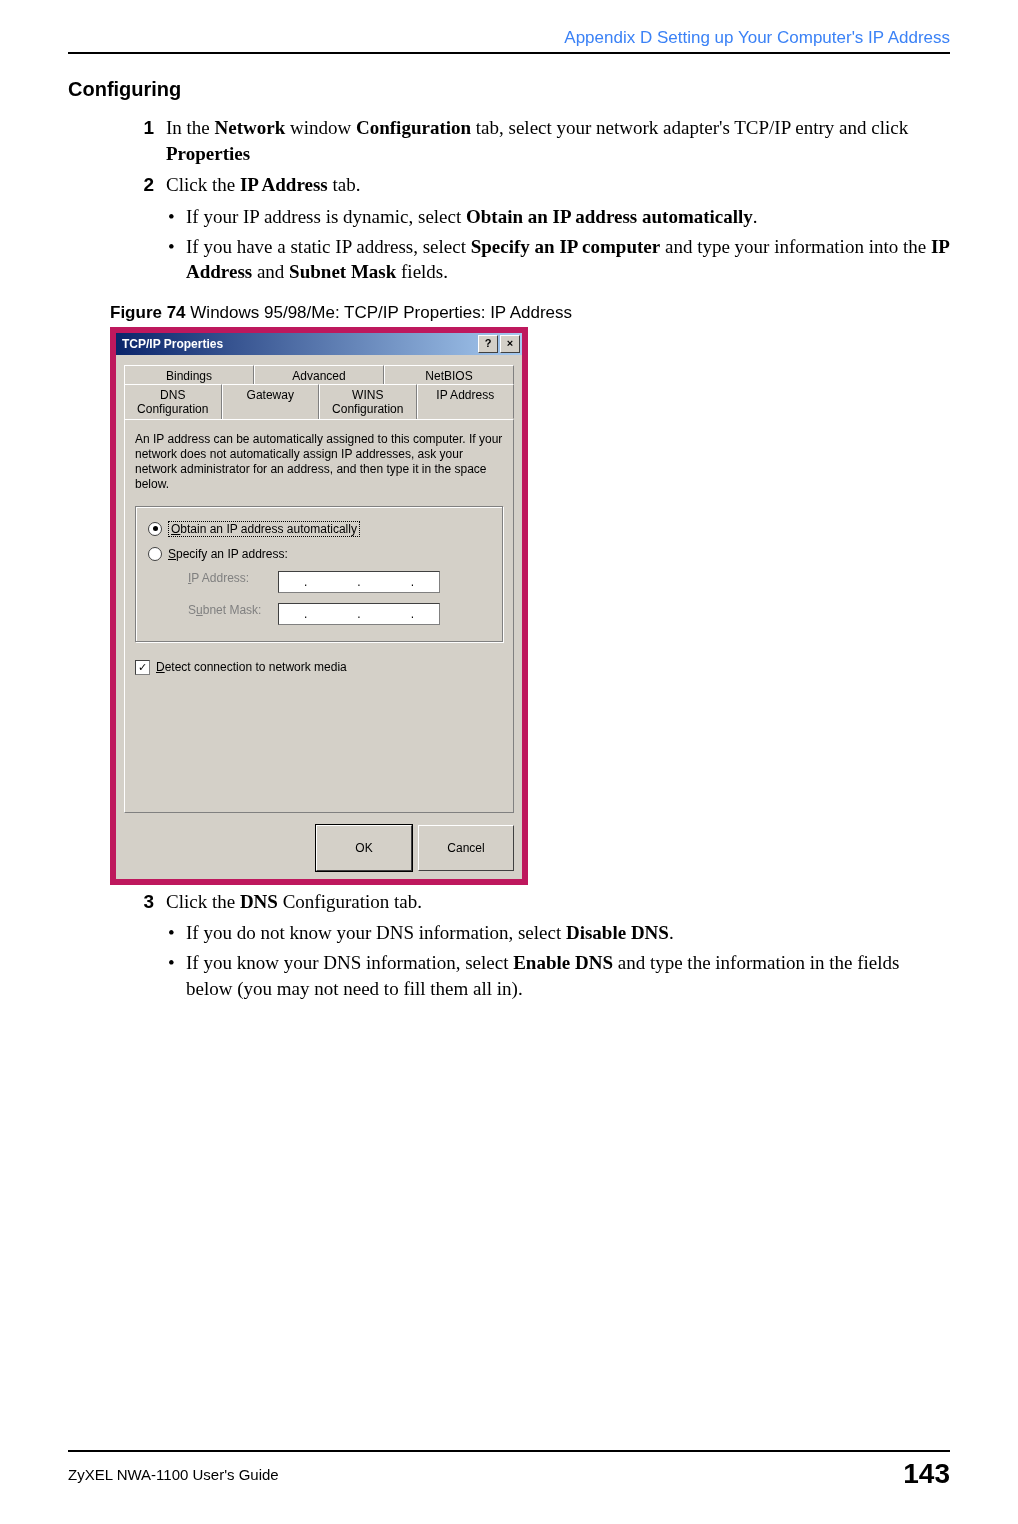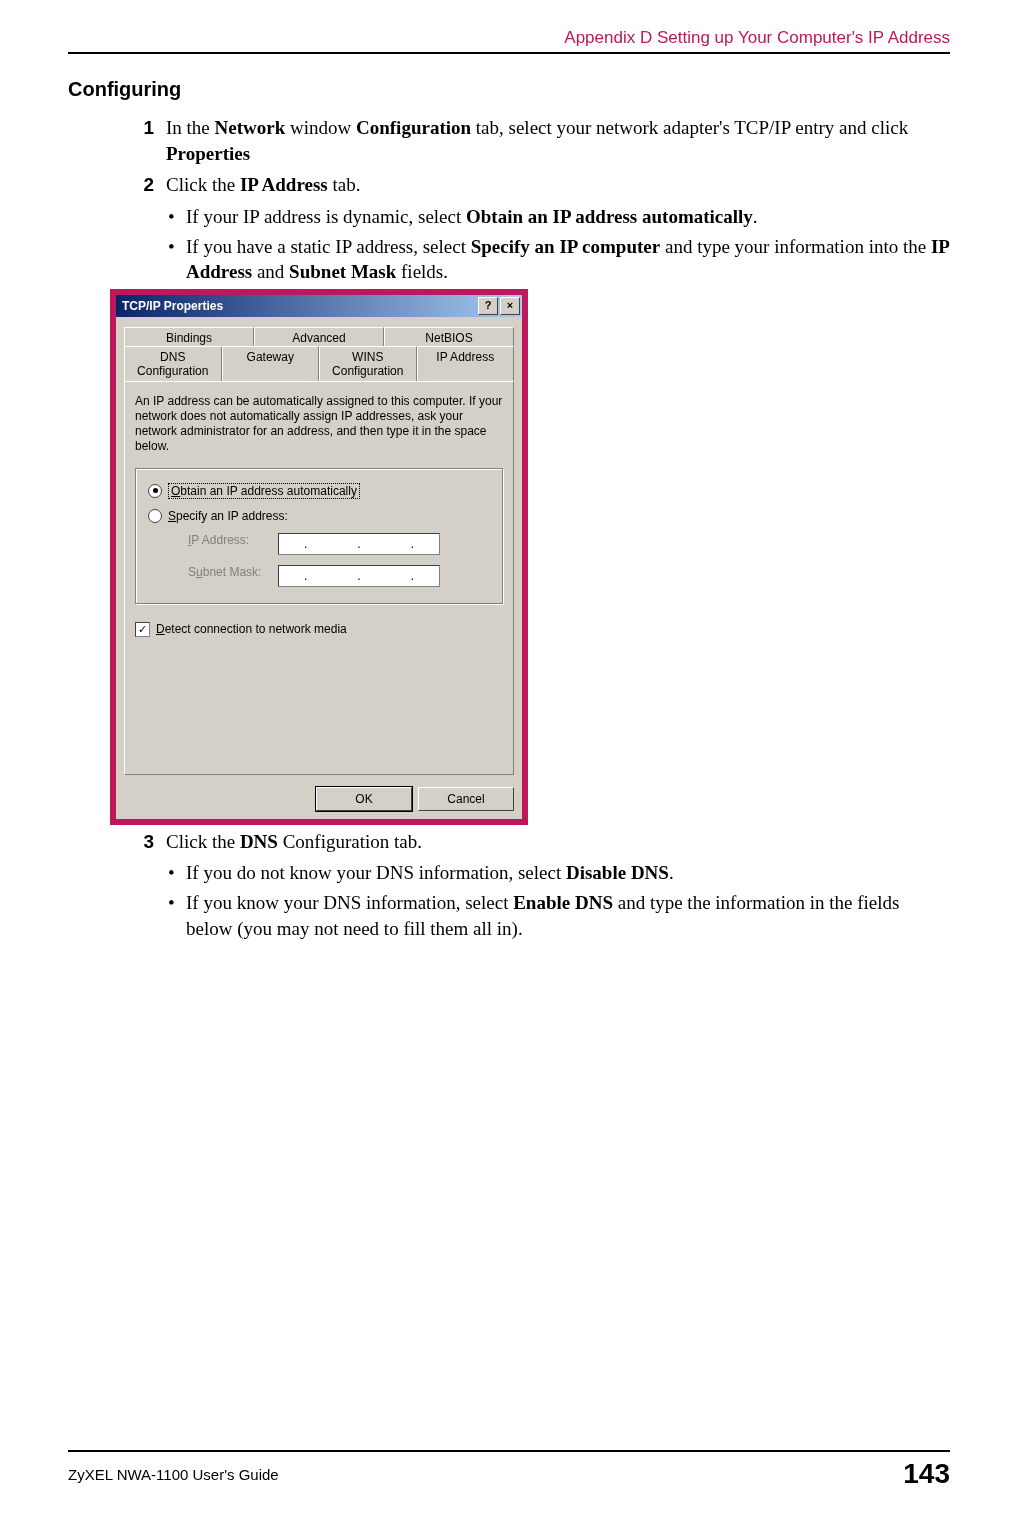--- a/index.html
+++ b/index.html
@@ -14,21 +14,21 @@
     position: relative;
     width: 1018px;
     height: 1524px;
     box-sizing: border-box;
     padding: 28px 68px 0 68px;
   }
   .header-line {
     text-align: right;
     font-family: Arial, Helvetica, sans-serif;
     font-size: 17px;
-    color: #be185d;
+    color: #3b82f6;
     margin-bottom: 4px;
   }
   .rule {
     border: none;
     border-top: 2px solid #000;
     margin: 0 0 24px 0;
   }
   .section-title {
     font-family: Arial, Helvetica, sans-serif;
     font-weight: bold;
@@ -218,21 +218,21 @@
     line-height:1;
   }
   .dlg-buttons {
     display:flex;
     justify-content:flex-end;
     gap:6px;
     margin-top:12px;
   }
   .dlg-btn {
     min-width:78px;
-    padding:4px 8px;
+    padding:15px 8px;
     text-align:center;
     background:#d4d0c8;
     border:1px solid #fff;
     border-right-color:#404040;
     border-bottom-color:#404040;
     font-size:12px;
   }
   .dlg-btn.default {
     box-shadow:0 0 0 1px #000;
   }
@@ -290,20 +290,23 @@
       </div>
     </div>
     <div class="bullet-item">
       <div class="dot">•</div>
       <div>
         <span>If you have a static IP address, select </span><span class="bold">Specify an IP computer</span><span> and type your information into the </span><span class="bold">IP Address</span><span> and </span><span class="bold">Subnet Mask</span><span> fields.</span>
       </div>
     </div>
   </div>
 
+  <div class="figure-caption">
+    <span class="fig-label">Figure 74   </span><span>Windows 95/98/Me: TCP/IP Properties: IP Address</span>
+  </div>
 
   <div class="dialog">
     <div class="titlebar">
       <span class="titlebar-text">TCP/IP Properties</span>
       <div class="tb-btn">?</div>
       <div class="tb-btn">×</div>
     </div>
     <div class="dialog-body">
       <div class="tabs-row">
         <div class="tab back">Bindings</div>

